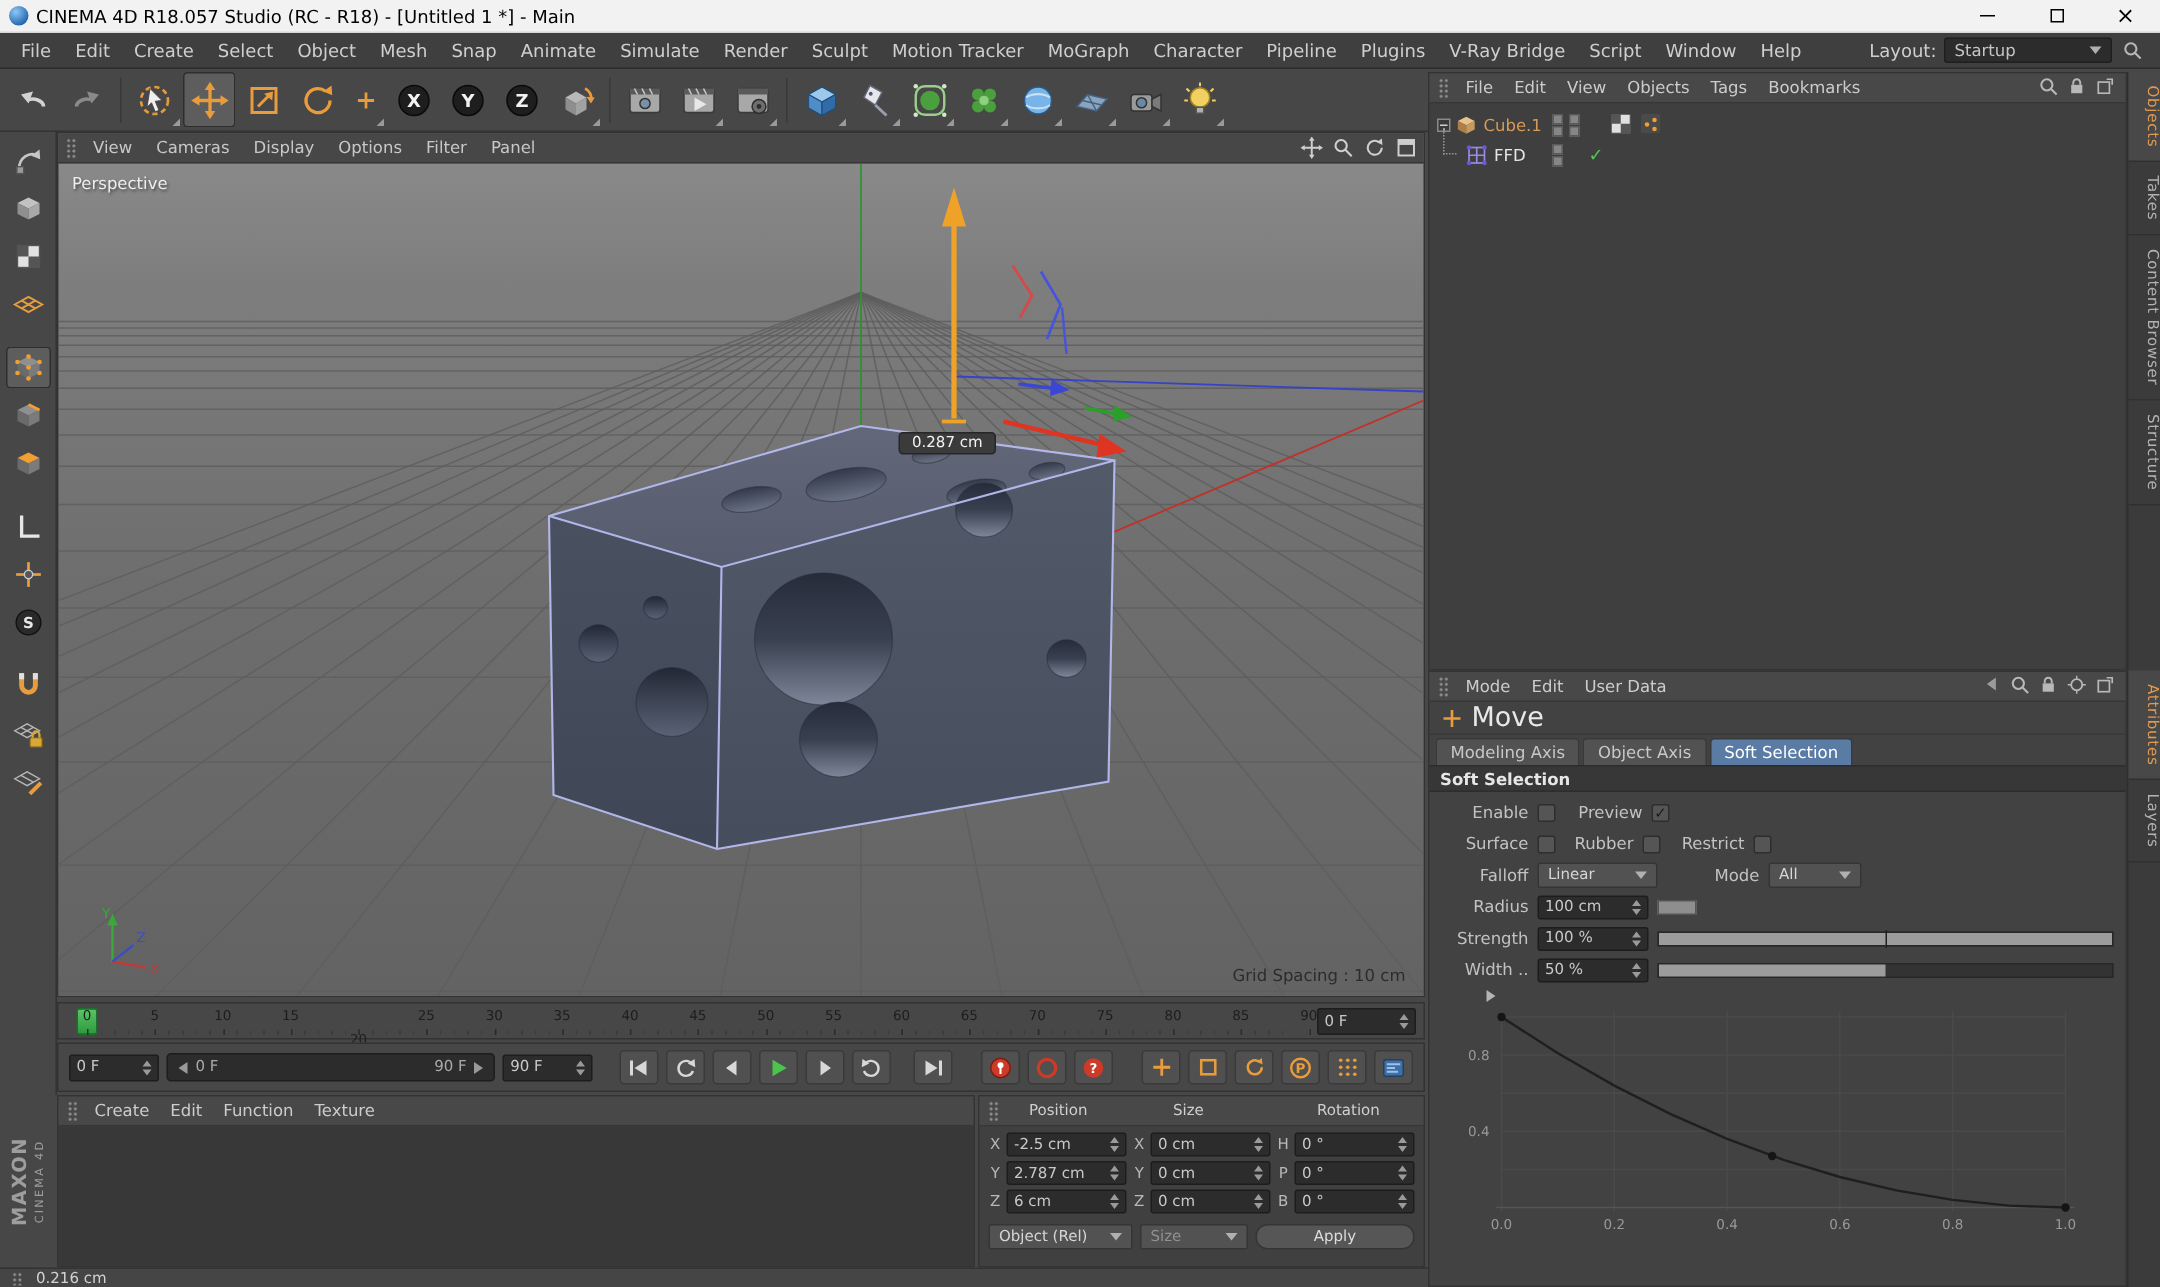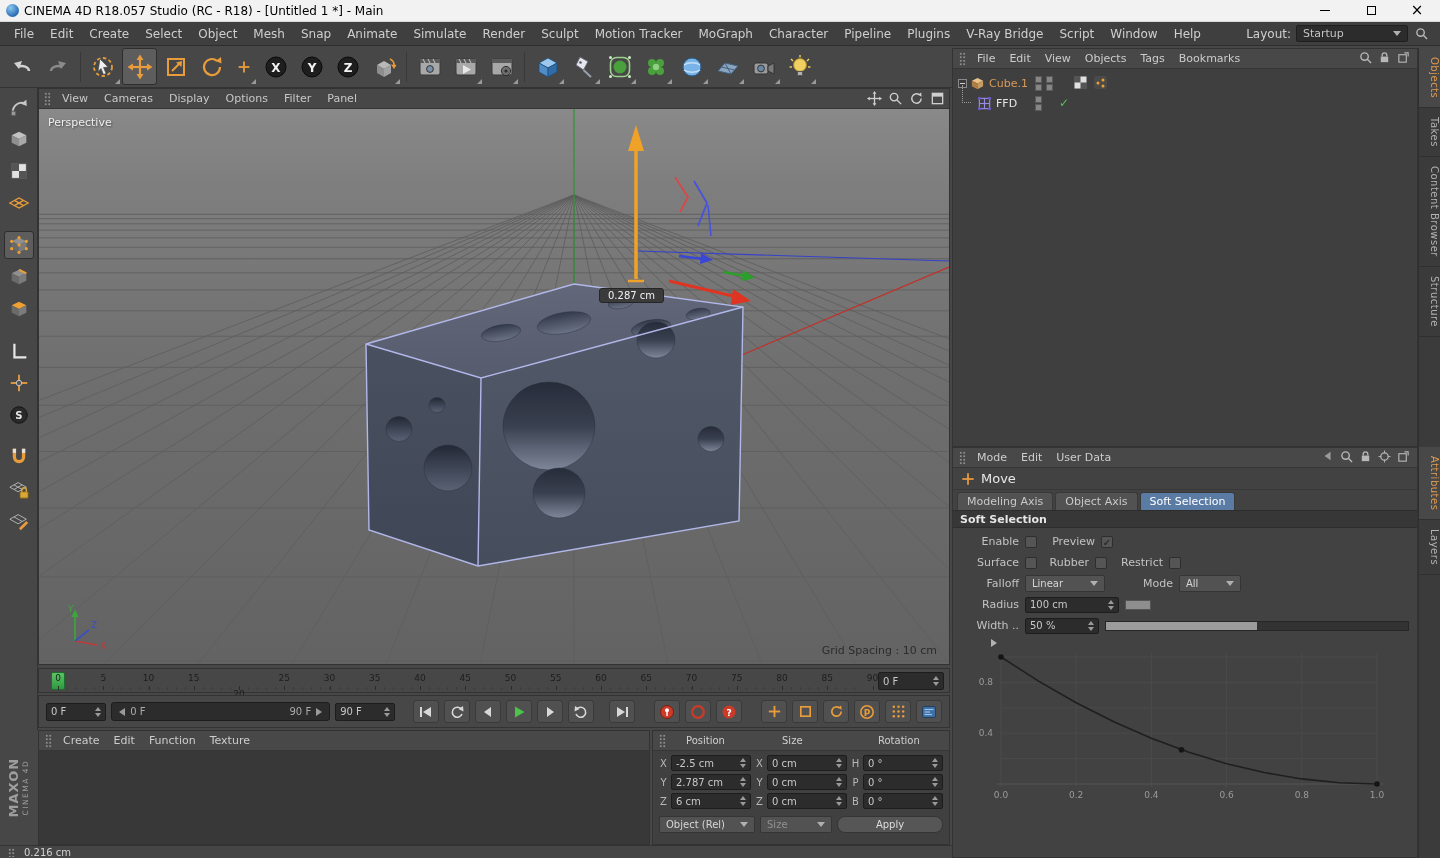--- a/index.html
+++ b/index.html
@@ -87,21 +87,21 @@
 .oname{color:#e6e6e6}
 .expander{width:9px;height:9px;border:1px solid #8a8a8a;background:#3a3a3a;position:relative;margin:0 3px 0 5px;flex:none}
 .expander::after{content:"";position:absolute;left:1px;right:1px;top:3px;height:1px;background:#cfcfcf}
 .branch{position:absolute;left:9px;top:-8px;width:9px;height:18px;border-left:1px dotted #9a9a9a;border-bottom:1px dotted #9a9a9a}
 .vis-dot{position:absolute;width:7px;height:7px;background:#868686;border:1px solid #5a5a5a}
 .fcheck{position:absolute;left:106px;color:#55c455;font-weight:bold;font-size:12px}
 .tagspot{position:absolute;top:3px}
 
 .amgr{position:absolute;left:952px;top:447px;width:466px;height:411px;background:#424242;border:1px solid #333;color:#c8c8c8;font-size:11px}
 .tool-row{height:22px;display:flex;align-items:center;gap:6px;padding:0 8px;border-bottom:1px solid #383838}
-.tool-name{color:#e8e8e8;font-size:13px}
+.tool-name{color:#e8e8e8;font-size:18px}
 .attr-tabs{display:flex;gap:2px;padding:2px 4px 0 4px}
 .attr-tab{background:#525252;border:1px solid #393939;border-bottom:none;border-radius:3px 3px 0 0;padding:2px 9px;font-size:11px;color:#c8c8c8}
 .attr-tab.active{background:#5a7ba4;color:#fff}
 .section-bar{height:18px;background:#373737;border-top:1px solid #2d2d2d;border-bottom:1px solid #2d2d2d;display:flex;align-items:center;padding:0 7px;font-weight:bold;color:#e6e6e6}
 .arows{padding:4px 8px 0 8px;display:flex;flex-direction:column;gap:2px}
 .arow{display:flex;align-items:center;height:19px;gap:6px}
 .albl{width:58px;text-align:right;color:#c2c2c2;flex:none}
 .albl2{text-align:right;color:#c2c2c2}
 .cb{width:12px;height:12px;background:#555;border:1px solid #2e2e2e;border-radius:2px;font-size:10px;line-height:11px;text-align:center;color:#1a1a1a;flex:none}
 .track{flex:1;height:10px;background:#333;border:1px solid #272727;position:relative}
@@ -1134,28 +1134,42 @@
           <span class="caret-dn"></span>
         </div>
       <span class="albl2" style="width:62px">Mode</span>
       <div class="dd" style="width:62px">
           <span>All</span>
           <span class="caret-dn"></span>
         </div>
     </div>
     <div class="arow">
       <span class="albl">Radius</span>
-      <div class="field" style="width:94px;height:16px">
+      <div class="field" style="width:74px;height:16px">
           <span class="val">100 cm</span>
           <span class="spin">
             <span class="tri-up"></span>
             <span class="tri-dn"></span>
           </span>
         </div>
       <span class="mslider"></span>
+    </div>
+    <div class="arow">
+      <span class="albl">Strength</span>
+      <div class="field" style="width:74px;height:16px">
+          <span class="val">100 %</span>
+          <span class="spin">
+            <span class="tri-up"></span>
+            <span class="tri-dn"></span>
+          </span>
+        </div>
+      <div class="track">
+          <div class="fill" id="strength-fill" style="width: 100%;"></div>
+          <div class="notch"></div>
+        </div>
     </div>
     <div class="arow">
       <span class="albl">Width ..</span>
       <div class="field" style="width:74px;height:16px">
           <span class="val">50 %</span>
           <span class="spin">
             <span class="tri-up"></span>
             <span class="tri-dn"></span>
           </span>
         </div>

